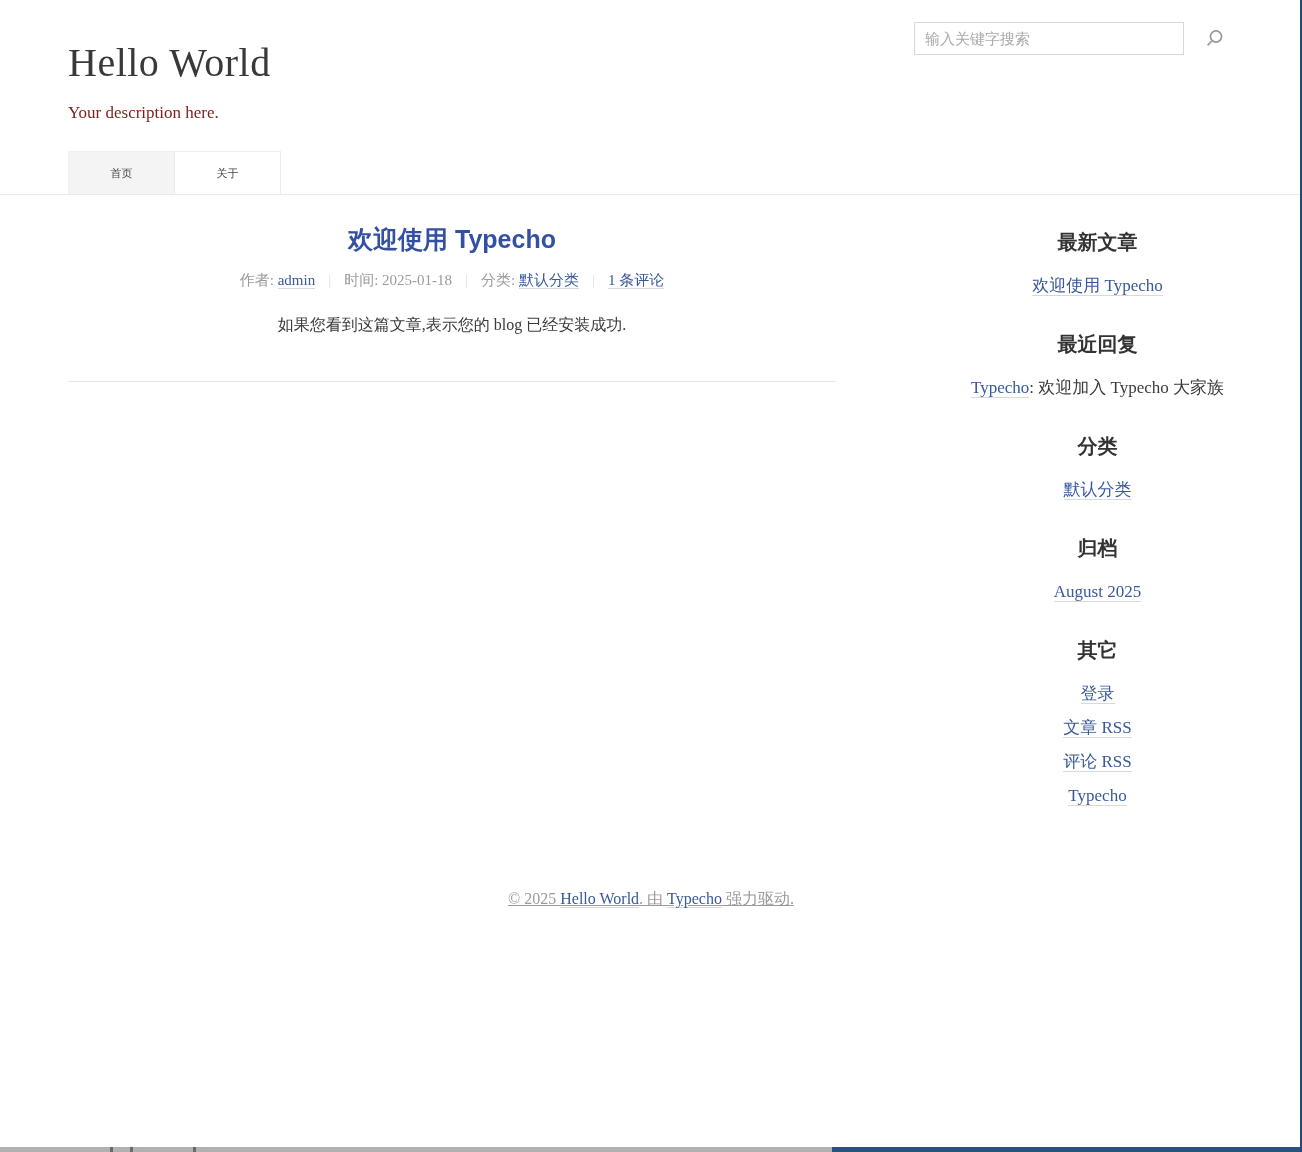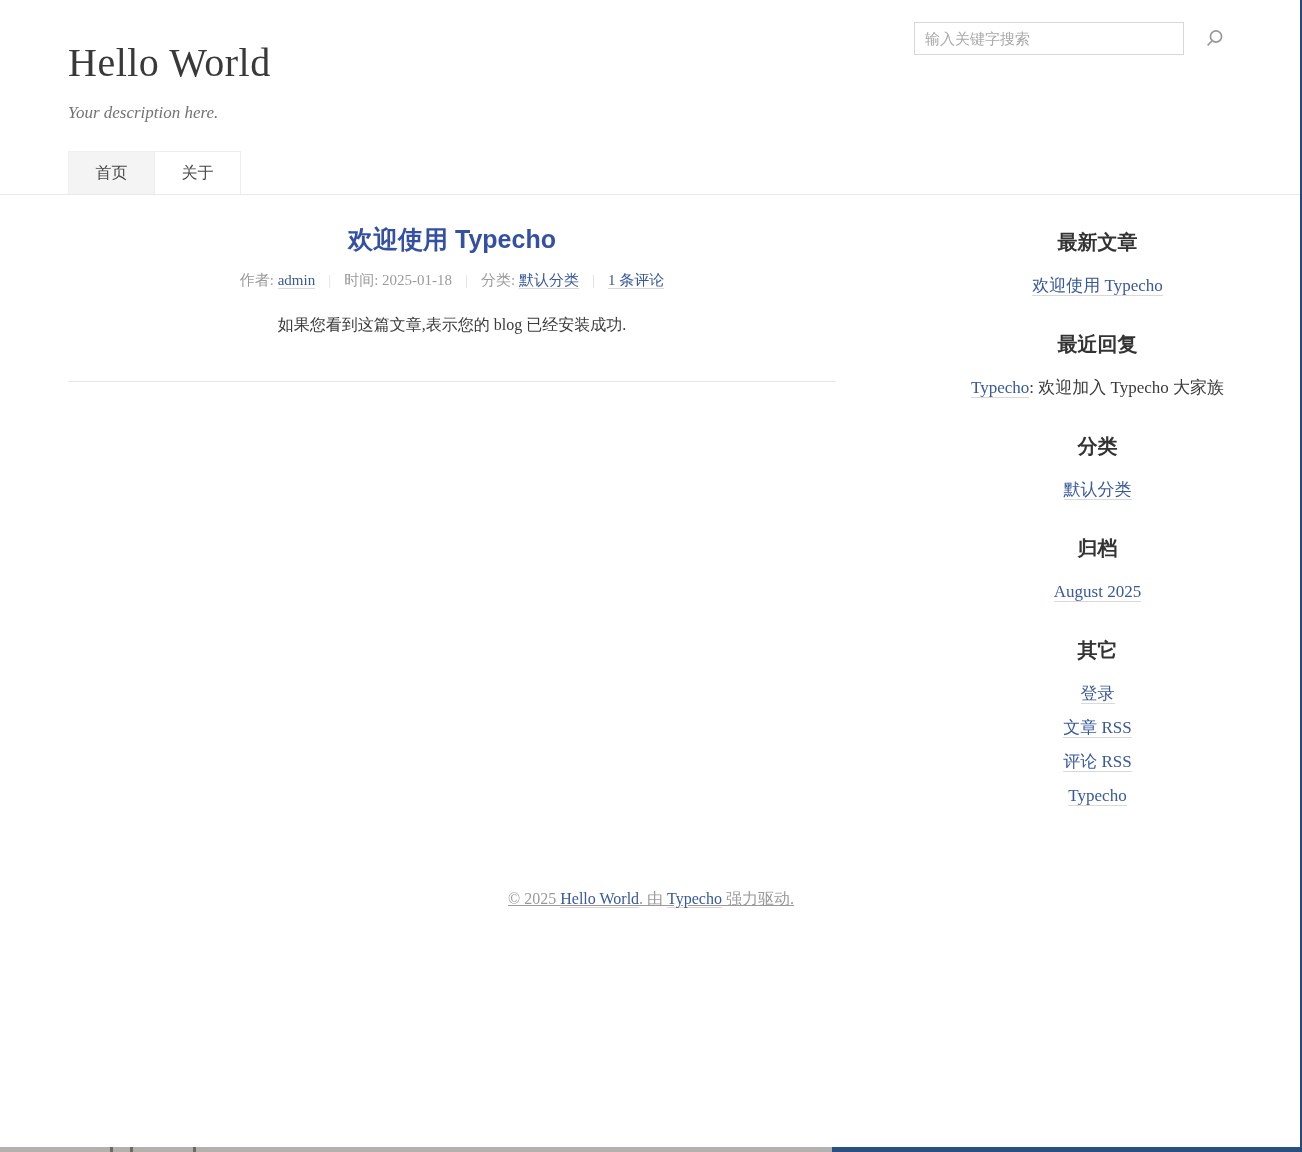--- a/index.html
+++ b/index.html
@@ -13,38 +13,38 @@
   
   .win-right-border { position:absolute; top:0; right:0; width:2px; height:1152px; background:#24497a; z-index:50; }
   .taskbar { position:absolute; left:0; bottom:0; width:1302px; height:5px; background:#b3b1ad; z-index:40; }
   .taskbar-active { position:absolute; top:0; left:832px; right:0; height:5px; background:#2a5080; }
   .taskbar-tick { position:absolute; top:0; width:3px; height:5px; background:#6e6a62; }
 
   
   .site-header { border-bottom:1px solid #e9e9e9; }
   .header-inner { width:1166px; margin-left:68px; position:relative; padding-top:40px; }
   .site-title { margin:0; font-size:40px; line-height:46px; font-weight:400; color:#393939; letter-spacing:0.5px; }
-  .site-description { margin:16px 0 0; font-style:italic; font-size:17px; line-height:21px; color:#737373; }
+  .site-description { margin:16px 0 0; font-size:17px; line-height:21px; color:#7f1d1d; }
 
   .search-box { position:absolute; top:22px; right:2px; width:318px; height:33px; }
   .search-box input {
     box-sizing:border-box; width:270px; height:33px;
     border:1px solid #d8d8d8; background:#fff;
     padding:0 36px 0 10px; font-size:15px; color:#333;
     font-family:"Liberation Sans","DejaVu Sans",sans-serif;
     outline:none;
   }
   .search-box input::placeholder { color:#a9a9a9; opacity:1; }
   .search-icon { position:absolute; right:8px; top:7px; width:19px; height:19px; cursor:pointer; }
 
   .tabs { display:flex; margin-top:28px; }
   .tab {
-    box-sizing:border-box; width:87px; height:43px; margin-right:-1px;
+    box-sizing:border-box; width:107px; height:43px; margin-right:-1px;
     display:flex; align-items:center; justify-content:center;
-    font-size:16px; color:#474747; cursor:pointer;
+    font-size:11px; color:#474747; cursor:pointer;
     border:1px solid #ededed; border-bottom:none; background:#fff;
     font-family:"Liberation Sans","DejaVu Sans",sans-serif;
   }
   .tab.active { background:#f4f4f4; border-color:#f0f0f0; }
 
   
   .main-wrap { width:1166px; margin-left:68px; display:flex; justify-content:space-between;text-align:center; }
   .content-col { width:768px; padding-top:30px; }
   .sidebar-col { width:273px; padding-top:30px; }
 

